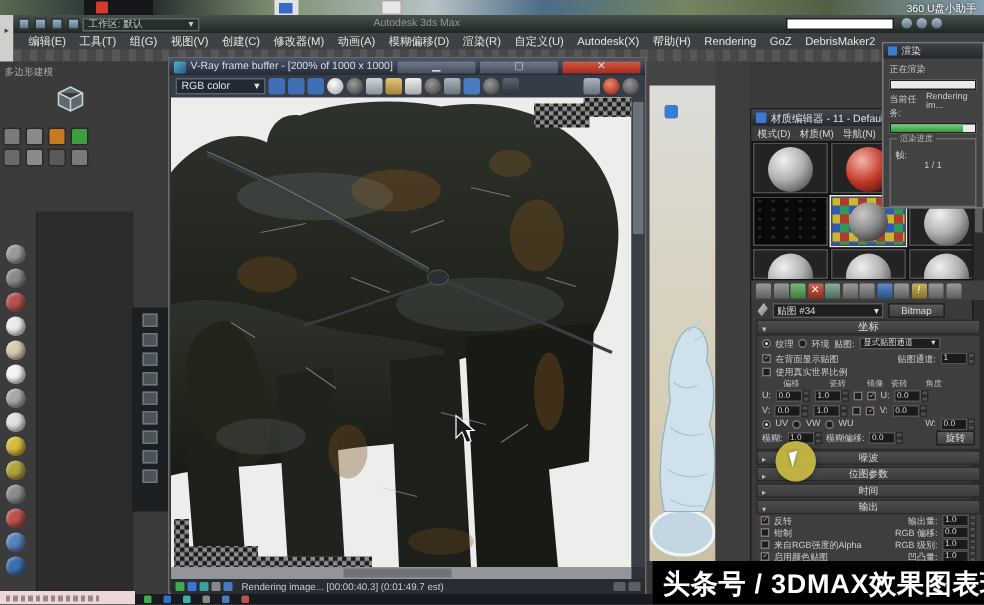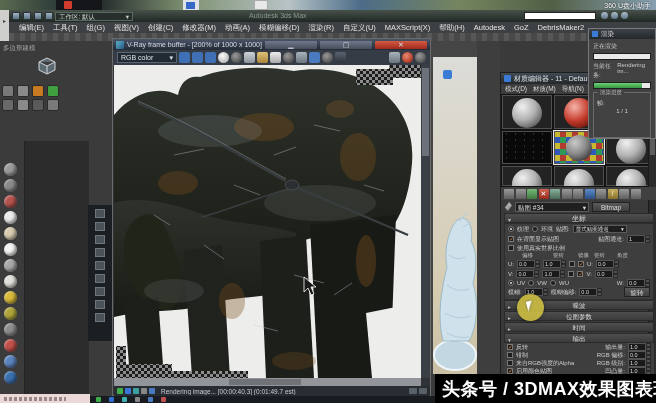--- a/index.html
+++ b/index.html
@@ -169,23 +169,23 @@
   <span>编辑(E)</span>
   <span>工具(T)</span>
   <span>组(G)</span>
   <span>视图(V)</span>
   <span>创建(C)</span>
   <span>修改器(M)</span>
   <span>动画(A)</span>
   <span>模糊偏移(D)</span>
   <span>渲染(R)</span>
   <span>自定义(U)</span>
-  <span>MAXScript(X)</span>
+  <span>Autodesk(X)</span>
   <span>帮助(H)</span>
-  <span>Autodesk</span>
+  <span>Rendering</span>
   <span>GoZ</span>
   <span>DebrisMaker2</span>
 </div>
 <div class="abs toolrow"></div>
 
 <div class="abs left-panel">
   <div class="abs ribbon-label">多边形建模</div>
   <svg class="abs cube" width="22" height="20" viewBox="0 0 22 20">
     <path d="M3,7 L11,3 L19,7 L19,15 L11,19 L3,15 Z M3,7 L11,11 L19,7 M11,11 L11,19" fill="#5e6a72" stroke="#cfd6da" stroke-width="1"></path>
   </svg>

